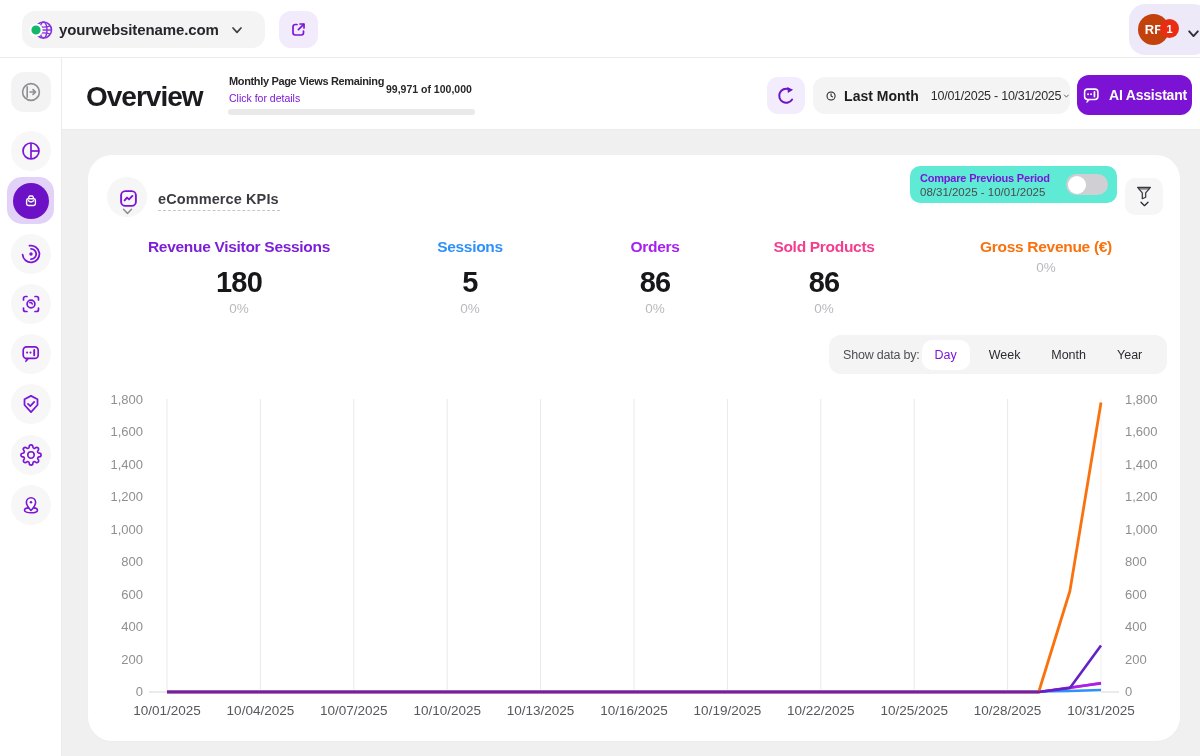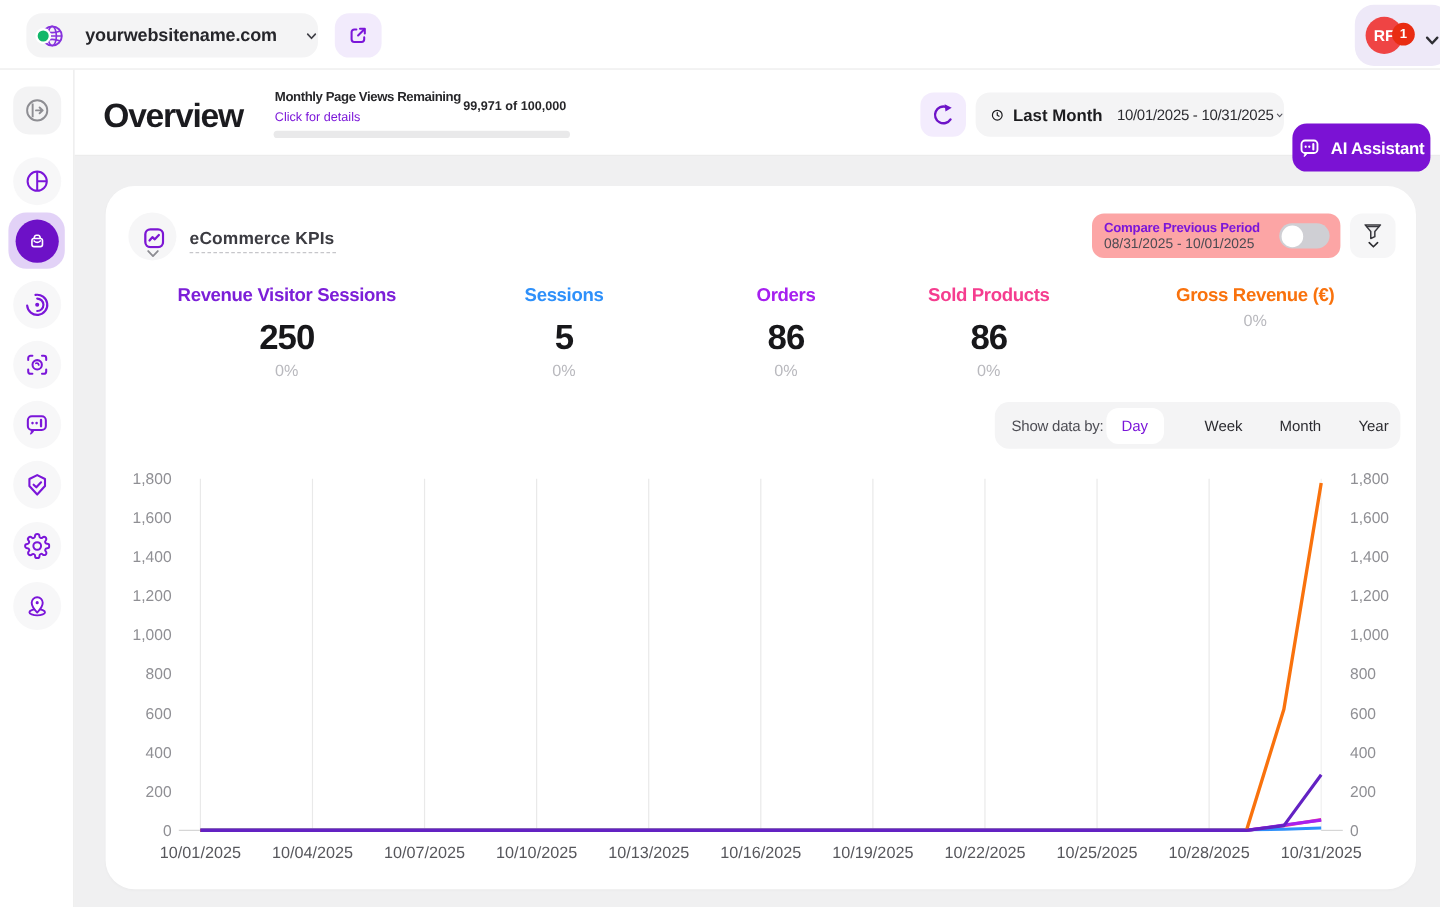--- a/index.html
+++ b/index.html
@@ -2,25 +2,25 @@
 <html><head>
 <meta charset="utf-8">
 <style>
   * { margin:0; padding:0; box-sizing:border-box; }
   html,body { width:1200px; height:756px; overflow:hidden; }
   body { font-family:"Liberation Sans", sans-serif; background:#f0f0f1; position:relative; }
   .abs { position:absolute; }
 
   
   #topbar { position:absolute; left:0; top:0; width:1200px; height:58px; background:#fff; border-bottom:1px solid #ececec; z-index:5; }
-  #sitepill { position:absolute; left:22px; top:11px; width:243px; height:37px; background:#f4f4f5; border-radius:13px; display:flex; align-items:center;gap:12px; }
+  #sitepill { position:absolute; left:22px; top:11px; width:243px; height:37px; background:#f4f4f5; border-radius:13px; display:flex; align-items:center; }
   #sitepill .txt { font-size:15px; font-weight:600; color:#26262b; margin-left:5px; letter-spacing:-0.1px; white-space:nowrap; }
   #extbtn { position:absolute; left:279px; top:11px; width:39px; height:37px; background:#f2ebfc; border-radius:12px; display:flex; align-items:center; justify-content:center; }
   #avatarpill { position:absolute; left:1129px; top:4px; width:80px; height:51px; background:#eee9f8; border-radius:16px; }
-  #avatar { position:absolute; left:9px; top:10px; width:31px; height:31px; border-radius:50%; background:#ef4444; color:#fff; font-size:13px; font-weight:600; display:flex; align-items:center; justify-content:center; }
+  #avatar { position:absolute; left:9px; top:10px; width:31px; height:31px; border-radius:50%; background:#c2410c; color:#fff; font-size:13px; font-weight:600; display:flex; align-items:center; justify-content:center; }
   #badge { position:absolute; left:31px; top:15px; width:19px; height:19px; border-radius:50%; background:#e92c12; color:#fff; font-size:11px; font-weight:700; display:flex; align-items:center; justify-content:center; }
 
   
   #sidebar { position:absolute; left:0; top:58px; width:62px; height:698px; background:#fff; border-right:1px solid #ececec; z-index:4; }
   .sicon { position:absolute; left:11px; width:40px; height:40px; border-radius:50%; background:#f7f7f8; display:flex; align-items:center; justify-content:center; }
   #sq1 { position:absolute; left:11px; top:14px; width:40px; height:40px; border-radius:13px; background:#f3f3f4; display:flex; align-items:center; justify-content:center; }
   #active { position:absolute; left:7px; top:119px; width:47px; height:47px; border-radius:15px; background:#e2d2f7; display:flex; align-items:center; justify-content:center; }
   #active .inner { width:36px; height:36px; border-radius:50%; background:#6d11c7; display:flex; align-items:center; justify-content:center; }
 
   
@@ -28,27 +28,27 @@
   #ovw { position:absolute; left:86px; top:81px; font-size:28px; font-weight:700; color:#1b1b1f; letter-spacing:-1px; }
   #mpv-label { position:absolute; left:229px; top:75px; font-size:11px; font-weight:700; color:#27272a; letter-spacing:-0.35px; white-space:nowrap; }
   #mpv-count { position:absolute; left:386px; top:82.5px; font-size:10.5px; font-weight:700; color:#27272a; white-space:nowrap; }
   #mpv-count .of { font-weight:600; }
   #mpv-link { position:absolute; left:229px; top:91.5px; font-size:10.5px; font-weight:500; color:#7b16d9; }
   #mpv-bar { position:absolute; left:228px; top:109px; width:247px; height:6px; background:#e9e9ea; border-radius:3px; }
   #refreshbtn { position:absolute; left:767px; top:77px; width:38px; height:37px; background:#f3ecfd; border-radius:11px; display:flex; align-items:center; justify-content:center; }
   #datepill { position:absolute; left:813px; top:77px; width:257px; height:37px; background:#f4f4f5; border-radius:12px; display:flex; align-items:center; }
   #datepill .lm { font-size:14px; font-weight:700; color:#1c1c1f; margin-left:8px; white-space:nowrap; }
   #datepill .rng { font-size:12.5px; color:#2b2b30; margin-left:12px; white-space:nowrap; letter-spacing:-0.25px; }
-  #aibtn { position:absolute; left:1077px; top:75px; width:115px; height:40px; background:#7b12d4; border-radius:12px; display:flex; align-items:center; justify-content:center; color:#fff; font-size:14px; font-weight:700; white-space:nowrap; letter-spacing:-0.2px;margin-top:28px; }
+  #aibtn { position:absolute; left:1077px; top:75px; width:115px; height:40px; background:#7b12d4; border-radius:12px; display:flex; align-items:center; justify-content:center; color:#fff; font-size:14px; font-weight:700; white-space:nowrap; letter-spacing:-0.2px; }
 
   
   #card { position:absolute; left:88px; top:155px; width:1092px; height:586px; background:#fff; border-radius:24px; box-shadow:0 1px 2px rgba(0,0,0,0.02); }
   #cicon { position:absolute; left:107px; top:177px; width:40px; height:40px; border-radius:50%; background:#f6f6f7; display:flex; align-items:center; justify-content:center; }
   #ctitle { position:absolute; left:158px; top:190.5px; font-size:14.5px; font-weight:700; color:#3b3b41; letter-spacing:0.1px; border-bottom:1.5px dashed #c6c6ca; padding-bottom:3px; width:122px; }
-  #comparebox { position:absolute; left:910px; top:178px; width:207px; height:37px; background:#fca5a5; border-radius:10px; }
+  #comparebox { position:absolute; left:910px; top:166px; width:207px; height:37px; background:#5eead4; border-radius:10px; }
   #comparebox .l1 { position:absolute; left:10px; top:6px; font-size:11px; font-weight:700; color:#7b16d9; letter-spacing:-0.2px; white-space:nowrap; }
   #comparebox .l2 { position:absolute; left:10px; top:19.5px; font-size:11.5px; font-weight:500; color:#4b4b52; white-space:nowrap; }
   #toggle { position:absolute; left:156px; top:8px; width:42px; height:21px; background:#cfcfd4; border-radius:11px; }
   #toggle .knob { position:absolute; left:2px; top:1.5px; width:18px; height:18px; background:#fff; border-radius:50%; }
   #filterbox { position:absolute; left:1125px; top:178px; width:38px; height:37px; background:#f6f6f7; border-radius:10px; display:flex; flex-direction:column; align-items:center; justify-content:center; }
 
   .kpi { position:absolute; top:237px; text-align:center; transform:translateX(-50%); }
   .kpi .lbl { font-size:15.5px; font-weight:600; letter-spacing:-0.3px; white-space:nowrap; line-height:19px; }
   .kpi .val { font-size:29px; font-weight:600; color:#17171a; margin-top:12px; line-height:29px; letter-spacing:-0.8px; }
   .kpi .pct { font-size:13.5px; color:#b9b9be; margin-top:4px; }
@@ -229,21 +229,21 @@
     <path d="M1.6 1.4 H14.4 L9.7 6.9 V11.2 L6.3 12.7 V6.9 Z" fill="#ededef" stroke="#38383e" stroke-width="1.25" stroke-linejoin="round"></path>
     <path d="M2.6 2.9 H13.4" stroke="#38383e" stroke-width="1"></path>
   </svg>
   <svg width="11" height="7" viewBox="0 0 14 9" style="margin-top:1px;">
       <path d="M2.5 1.5 L7 6 L11.5 1.5" fill="none" stroke="#2c2c30" stroke-width="1.7" stroke-linecap="round" stroke-linejoin="round"></path>
     </svg>
 </div>
 
 <div class="kpi" style="left:239px;">
   <div class="lbl" style="color:#7c1fd8;">Revenue Visitor Sessions</div>
-  <div class="val">250</div>
+  <div class="val">180</div>
   <div class="pct">0%</div>
 </div>
 <div class="kpi" style="left:470px;">
   <div class="lbl" style="color:#2e90fa;">Sessions</div>
   <div class="val">5</div>
   <div class="pct">0%</div>
 </div>
 <div class="kpi" style="left:655px;">
   <div class="lbl" style="color:#a620f0;">Orders</div>
   <div class="val">86</div>
@@ -255,21 +255,21 @@
   <div class="pct">0%</div>
 </div>
 <div class="kpi" style="left:1046px;">
   <div class="lbl" style="color:#f9720d;">Gross Revenue (€)</div>
   <div class="pct">0%</div>
 </div>
 
 <div id="showdata">
   <span class="cap">Show data by:</span>
   <span class="pill">Day</span>
-  <span class="opt" style="width:44px; margin-left:28px;">Week</span>
+  <span class="opt" style="width:44px; margin-left:13px;">Week</span>
   <span class="opt" style="width:48px; margin-left:18px;">Month</span>
   <span class="opt" style="width:38px; margin-left:18px;">Year</span>
 </div>
 
 <svg class="abs" style="left:88px; top:380px;" width="1092" height="345" viewBox="88 380 1092 345" font-family="Liberation Sans, sans-serif">
 
   <g stroke="#e9e9e9" stroke-width="1">
     <line x1="167" y1="399" x2="167" y2="692"></line>
     <line x1="260.4" y1="399" x2="260.4" y2="692"></line>
     <line x1="353.8" y1="399" x2="353.8" y2="692"></line>

